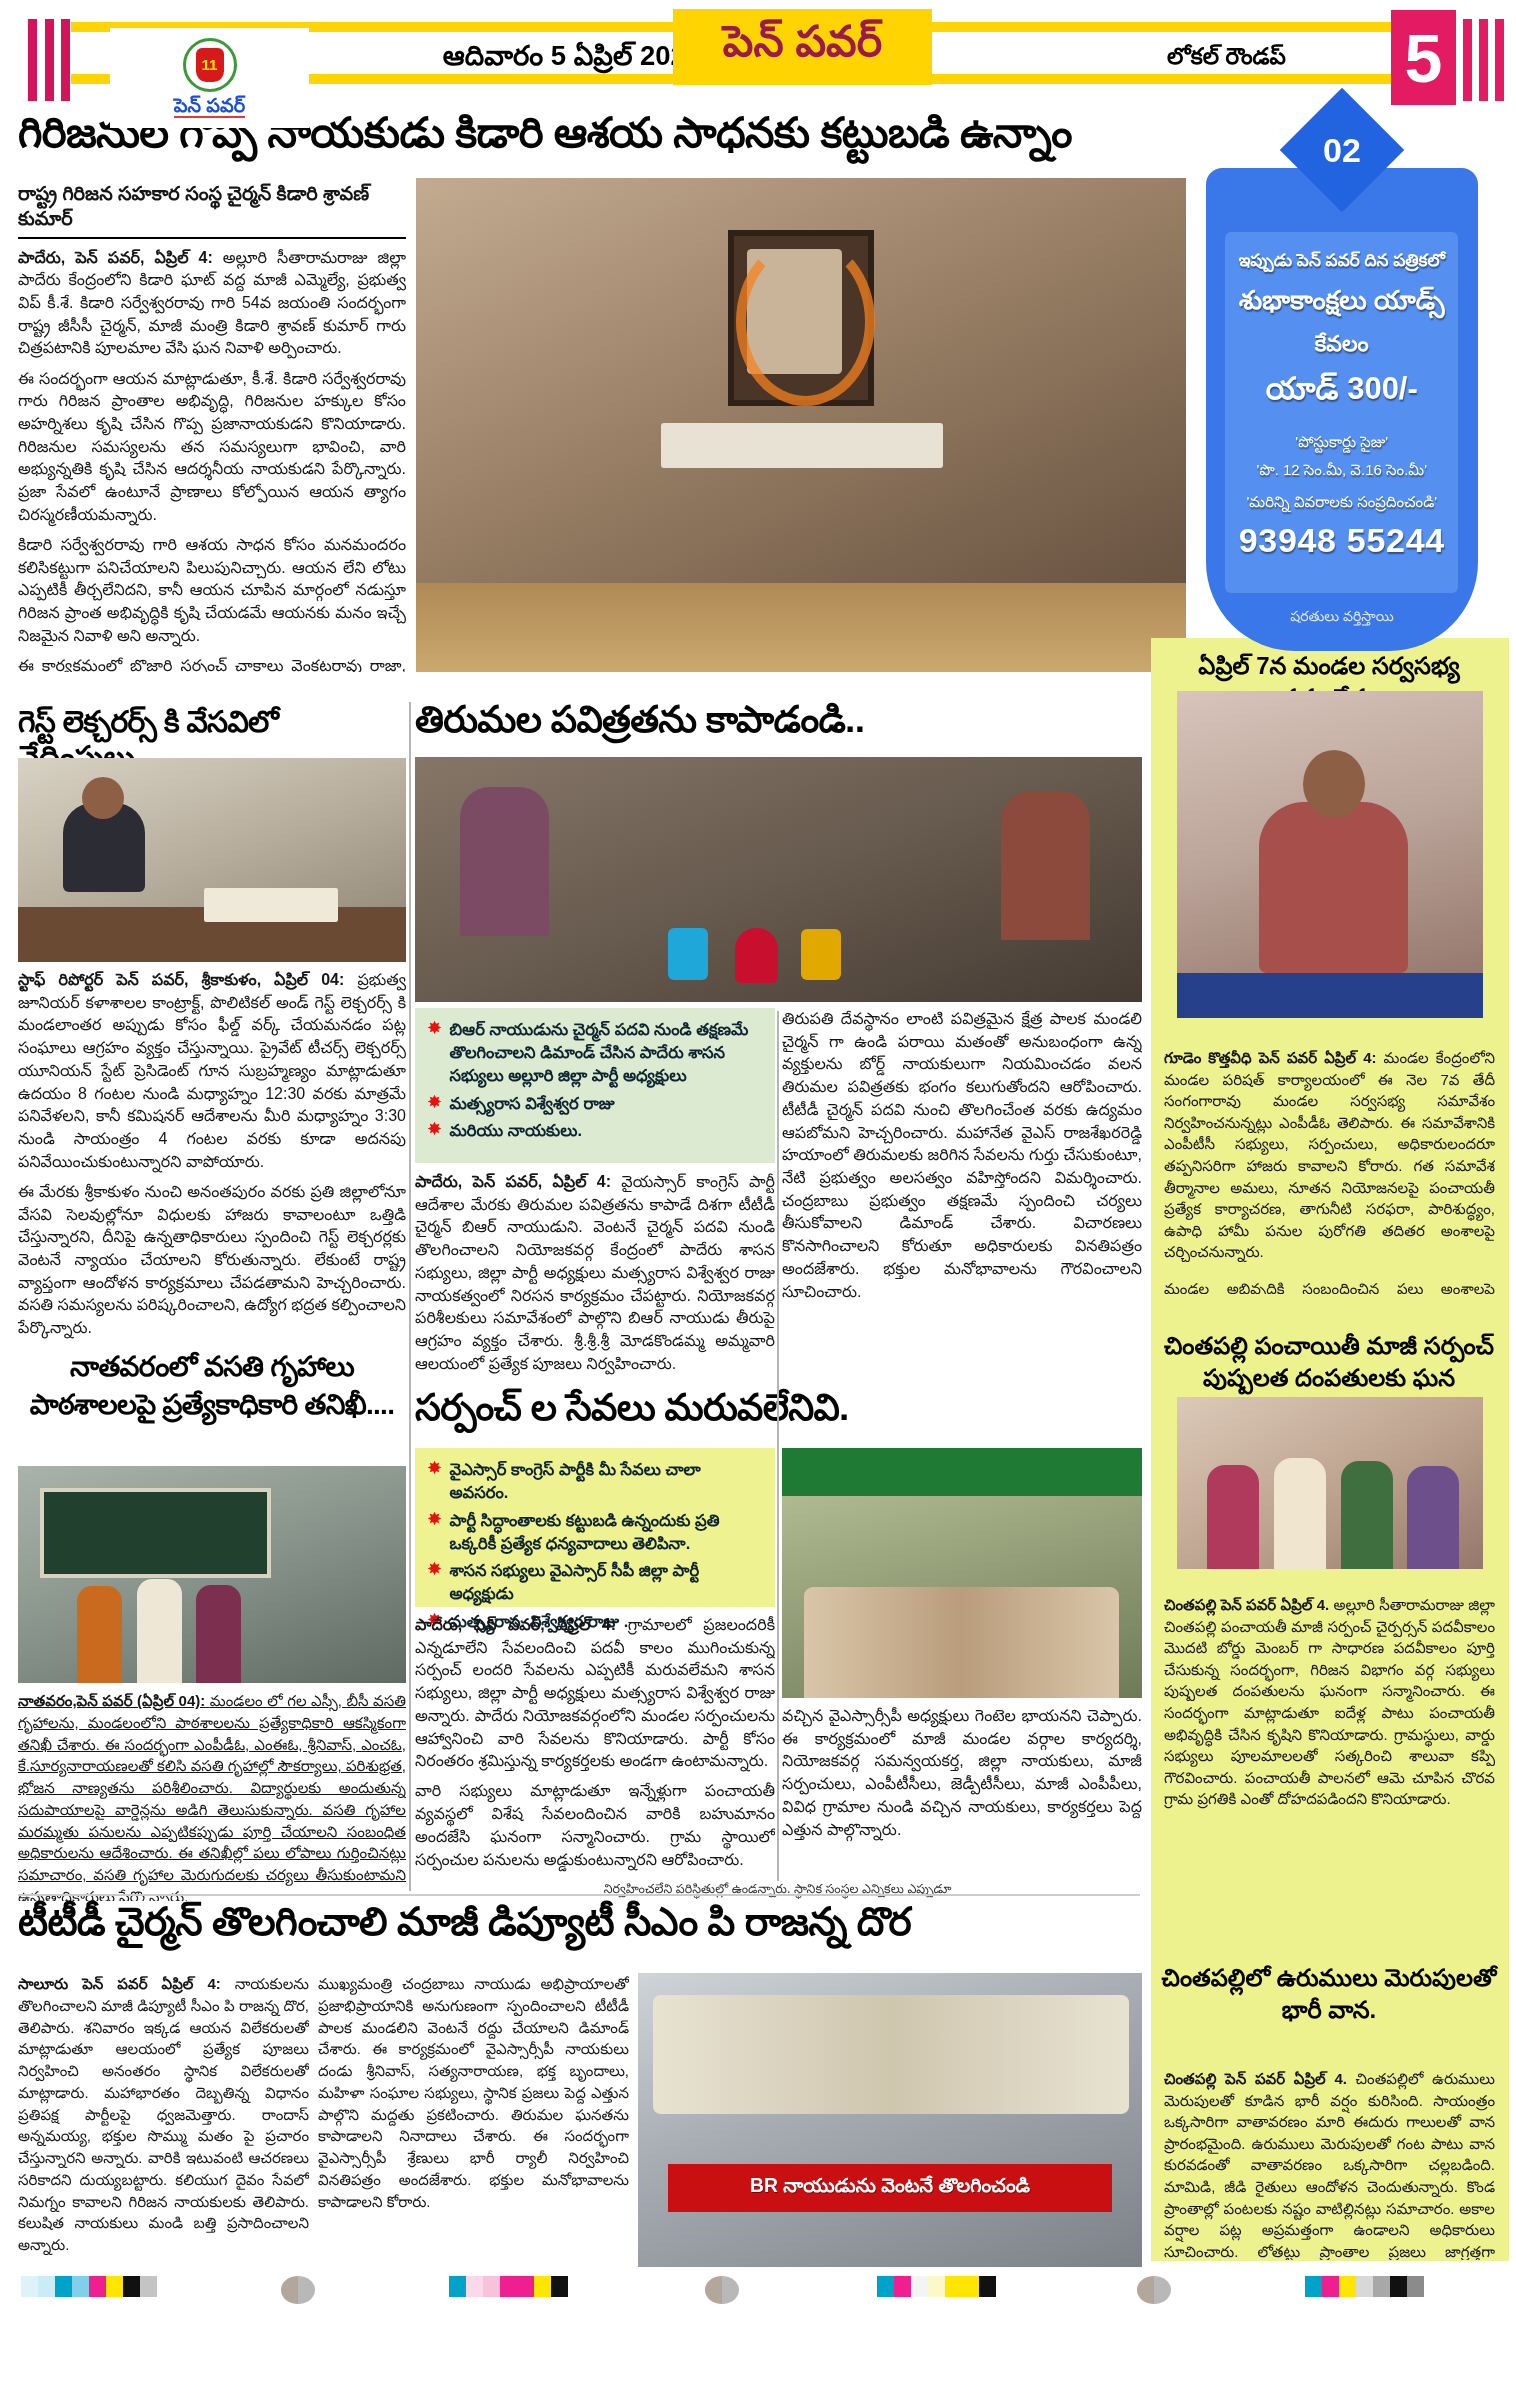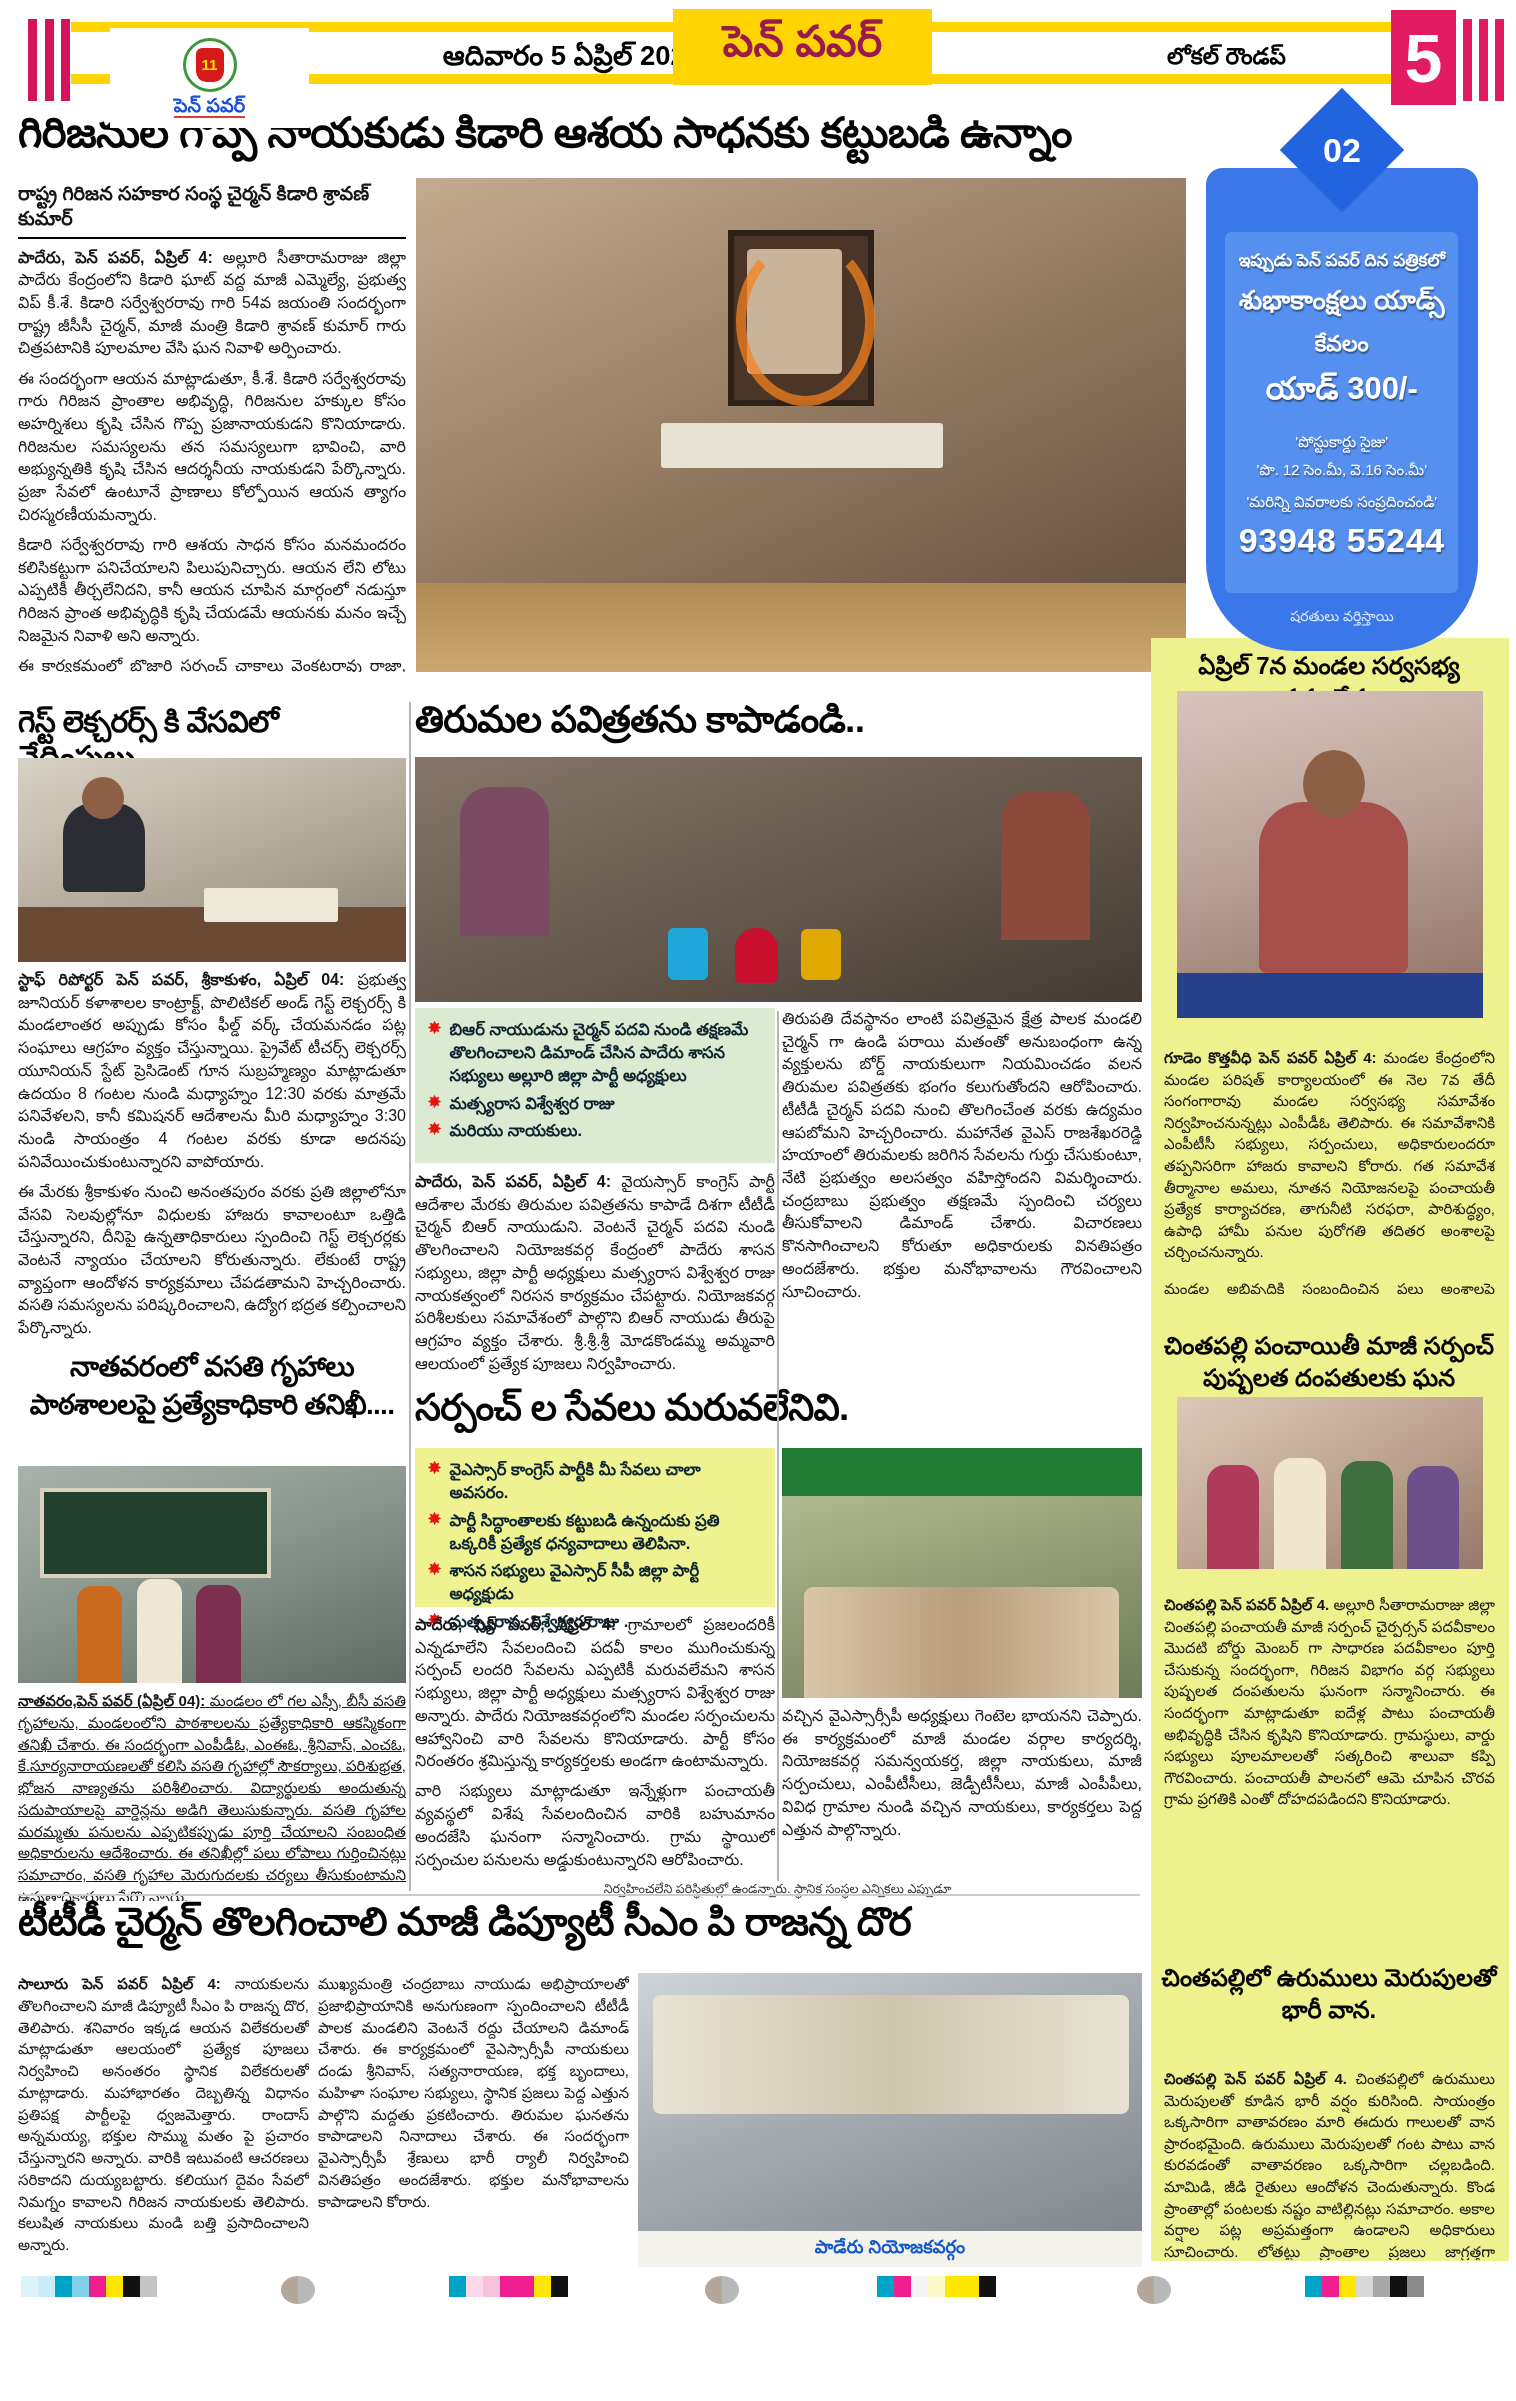--- a/index.html
+++ b/index.html
@@ -269,22 +269,22 @@
   <div class="txt small-txt" style="left:18px;top:1973px;width:291px;height:297px;">
     <p><b class="dl">సాలూరు పెన్ పవర్ ఏప్రిల్ 4:</b>
        <span>నాయకులను తొలగించాలని మాజీ డిప్యూటీ సీఎం పి రాజన్న దొర, తెలిపారు. శనివారం ఇక్కడ ఆయన విలేకరులతో మాట్లాడుతూ ఆలయంలో ప్రత్యేక పూజలు నిర్వహించి అనంతరం స్థానిక విలేకరులతో మాట్లాడారు. మహాభారతం దెబ్బతిన్న విధానం ప్రతిపక్ష పార్టీలపై ధ్వజమెత్తారు. రాందాస్ అన్నమయ్య, భక్తుల సొమ్ము మతం పై ప్రచారం చేస్తున్నారని అన్నారు. వారికి ఇటువంటి ఆచరణలు సరికాదని దుయ్యబట్టారు. కలియుగ దైవం సేవలో నిమగ్నం కావాలని గిరిజన నాయకులకు తెలిపారు. కలుషిత నాయకులు మండి బత్తి ప్రసాదించాలని అన్నారు.</span></p>
   </div>
   <div class="txt small-txt" style="left:318px;top:1973px;width:311px;height:297px;">
     <p>ముఖ్యమంత్రి చంద్రబాబు నాయుడు అభిప్రాయాలతో ప్రజాభిప్రాయానికి అనుగుణంగా స్పందించాలని టీటీడీ పాలక మండలిని వెంటనే రద్దు చేయాలని డిమాండ్ చేశారు. ఈ కార్యక్రమంలో వైఎస్సార్సీపీ నాయకులు దండు శ్రీనివాస్, సత్యనారాయణ, భక్త బృందాలు, మహిళా సంఘాల సభ్యులు, స్థానిక ప్రజలు పెద్ద ఎత్తున పాల్గొని మద్దతు ప్రకటించారు. తిరుమల ఘనతను కాపాడాలని నినాదాలు చేశారు. ఈ సందర్భంగా వైఎస్సార్సీపీ శ్రేణులు భారీ ర్యాలీ నిర్వహించి వినతిపత్రం అందజేశారు. భక్తుల మనోభావాలను కాపాడాలని కోరారు.</p>
   </div>
   <div class="photo" style="left:638px;top:1973px;width:504px;height:294px;
        background:linear-gradient(160deg,#cfd4d8 0%,#a8adb3 40%,#7d8288 100%);">
     <div class="ph-deco" style="left:15px;top:22px;width:476px;height:119px;background:linear-gradient(90deg,#e8e2d2,#cfc6ae,#e8e2d2);border-radius:7.4px;"></div>
-    <div class="banner-cap">
-      <span>పాడేరు నియోజకవర్గం</span>
+    <div class="banner-red">
+      <span>BR నాయుడును వెంటనే తొలగించండి</span>
     </div>
   </div>
 
   <div class="vrule" style="left:409px;top:702px;height:1189px;"></div>
   <div class="vrule" style="left:777px;top:1011px;height:870px;"></div>
   <div class="hrule" style="left:18px;top:1894px;width:1122px;"></div>
 
   <div class="reg-row">
       <div class="reg-bars" style="left: 21px;">
         <i style="background: rgb(221, 243, 249);"></i>

